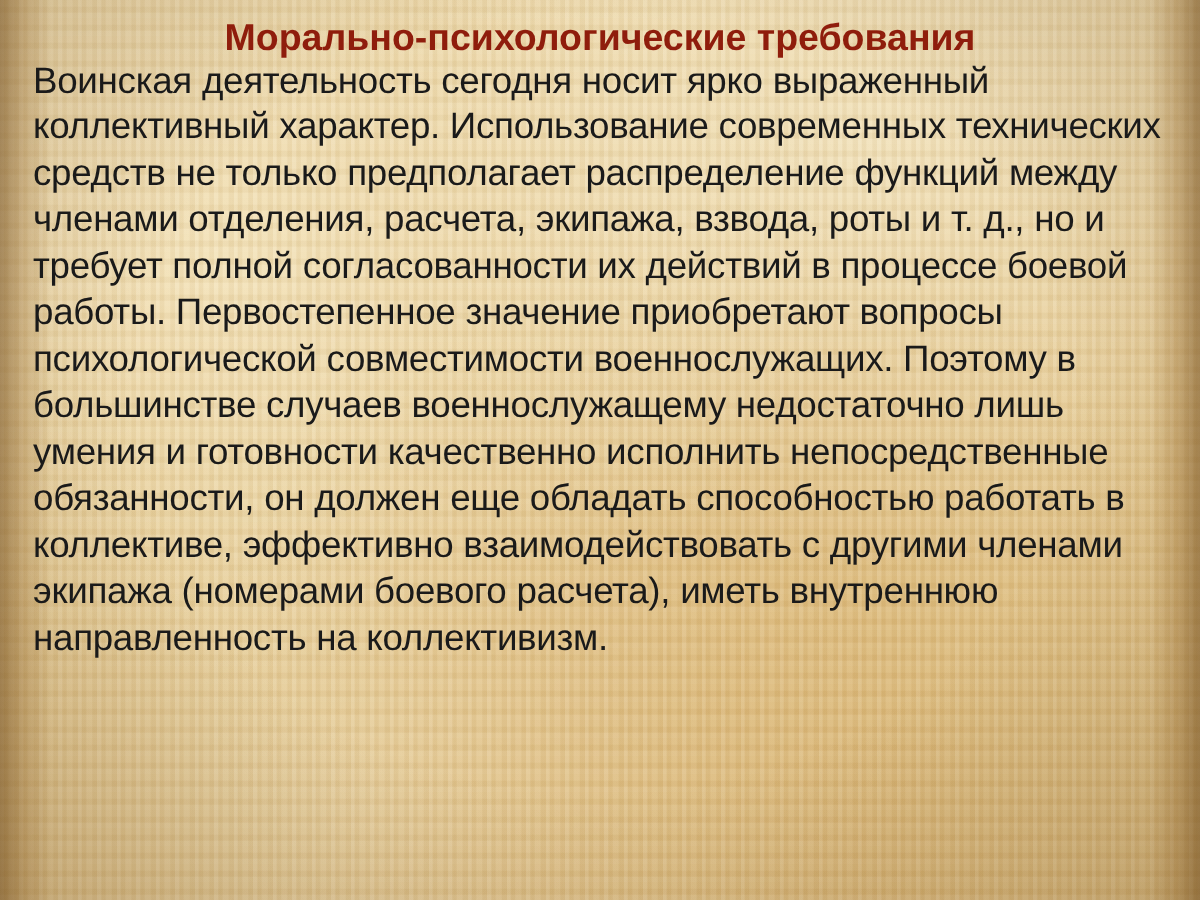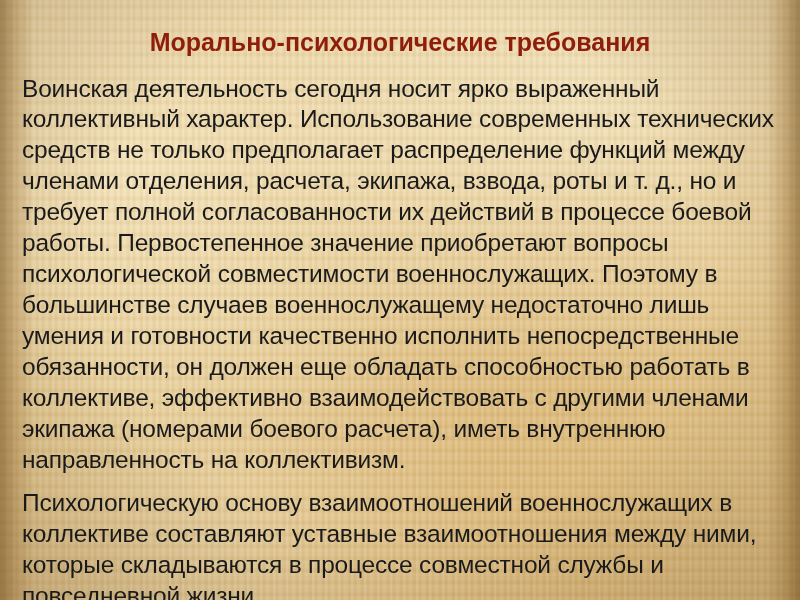--- a/index.html
+++ b/index.html
@@ -70,21 +70,21 @@
     background: radial-gradient(ellipse at 50% 45%, rgba(0,0,0,0) 55%, rgba(95,62,20,0.22) 100%);
   }
 
   .content {
     position: relative;
     z-index: 2;
     padding: 8px 22px 0 22px;
   }
 
   .slide-title {
-    margin: 17px;
+    margin: 0;
     text-align: center;
     font-size: 25px;
     font-weight: bold;
     color: #8f1d0c;
     letter-spacing: 0px;
     line-height: 1.1;
     padding-top: 4px;
   }
 
   .body-text {
@@ -104,15 +104,14 @@
 <div class="slide">
   <div class="edge-left"></div>
   <div class="edge-right"></div>
   <div class="vignette"></div>
 
   <div class="content">
     <h1 class="slide-title">Морально-психологические требования</h1>
 
     <p class="body-text para-1">Воинская деятельность сегодня носит ярко выраженный коллективный характер. Использование современных технических средств не только предполагает распределение функций между членами отделения, расчета, экипажа, взвода, роты и т. д., но и требует полной согласованности их действий в процессе боевой работы. Первостепенное значение приобретают вопросы психологической совместимости военнослужащих. Поэтому в большинстве случаев военнослужащему недостаточно лишь умения и готовности качественно исполнить непосредственные обязанности, он должен еще обладать способностью работать в коллективе, эффективно взаимодействовать с другими членами экипажа (номерами боевого расчета), иметь внутреннюю направленность на коллективизм.</p>
 
-    <p class="body-text para-2">Психологическую основу взаимоотношений военнослужащих в коллективе составляют уставные взаимоотношения между ними, которые складываются в процессе совместной службы и повседневной жизни.</p>
   </div>
 </div>
 
 </body></html>

